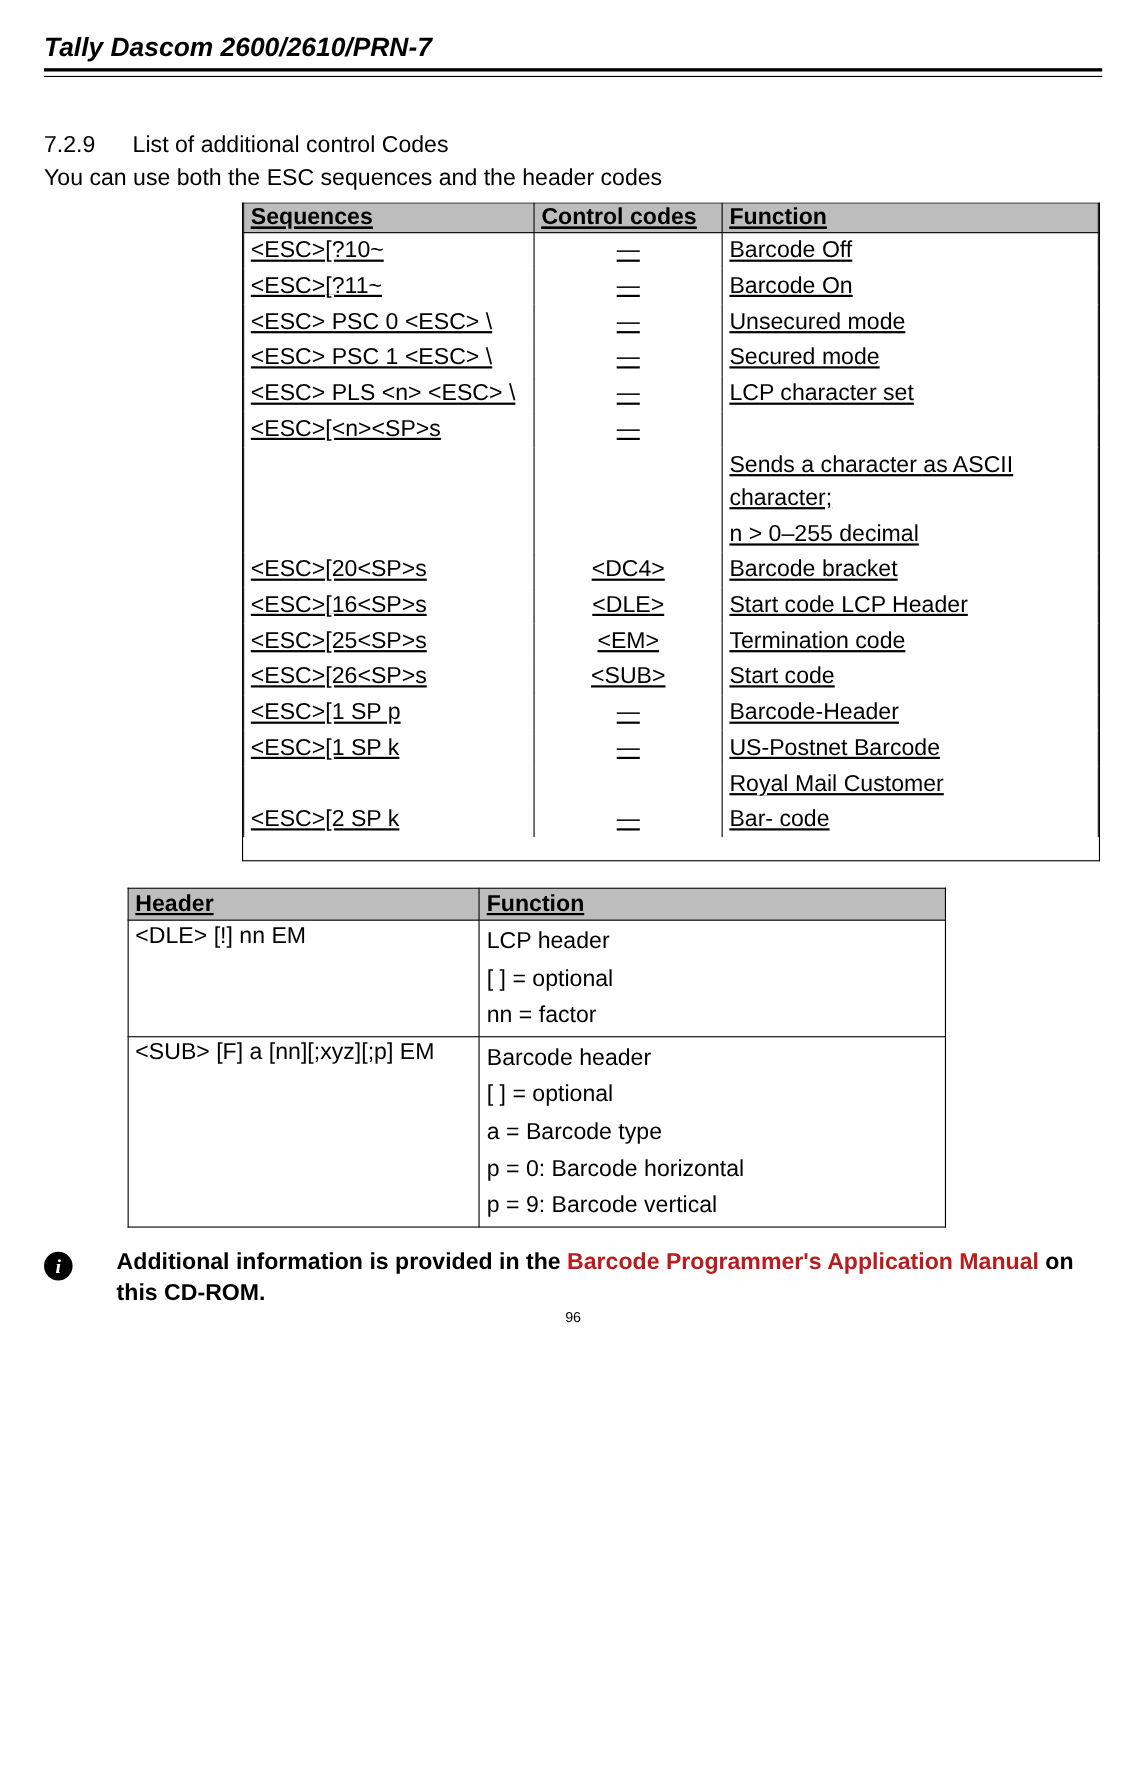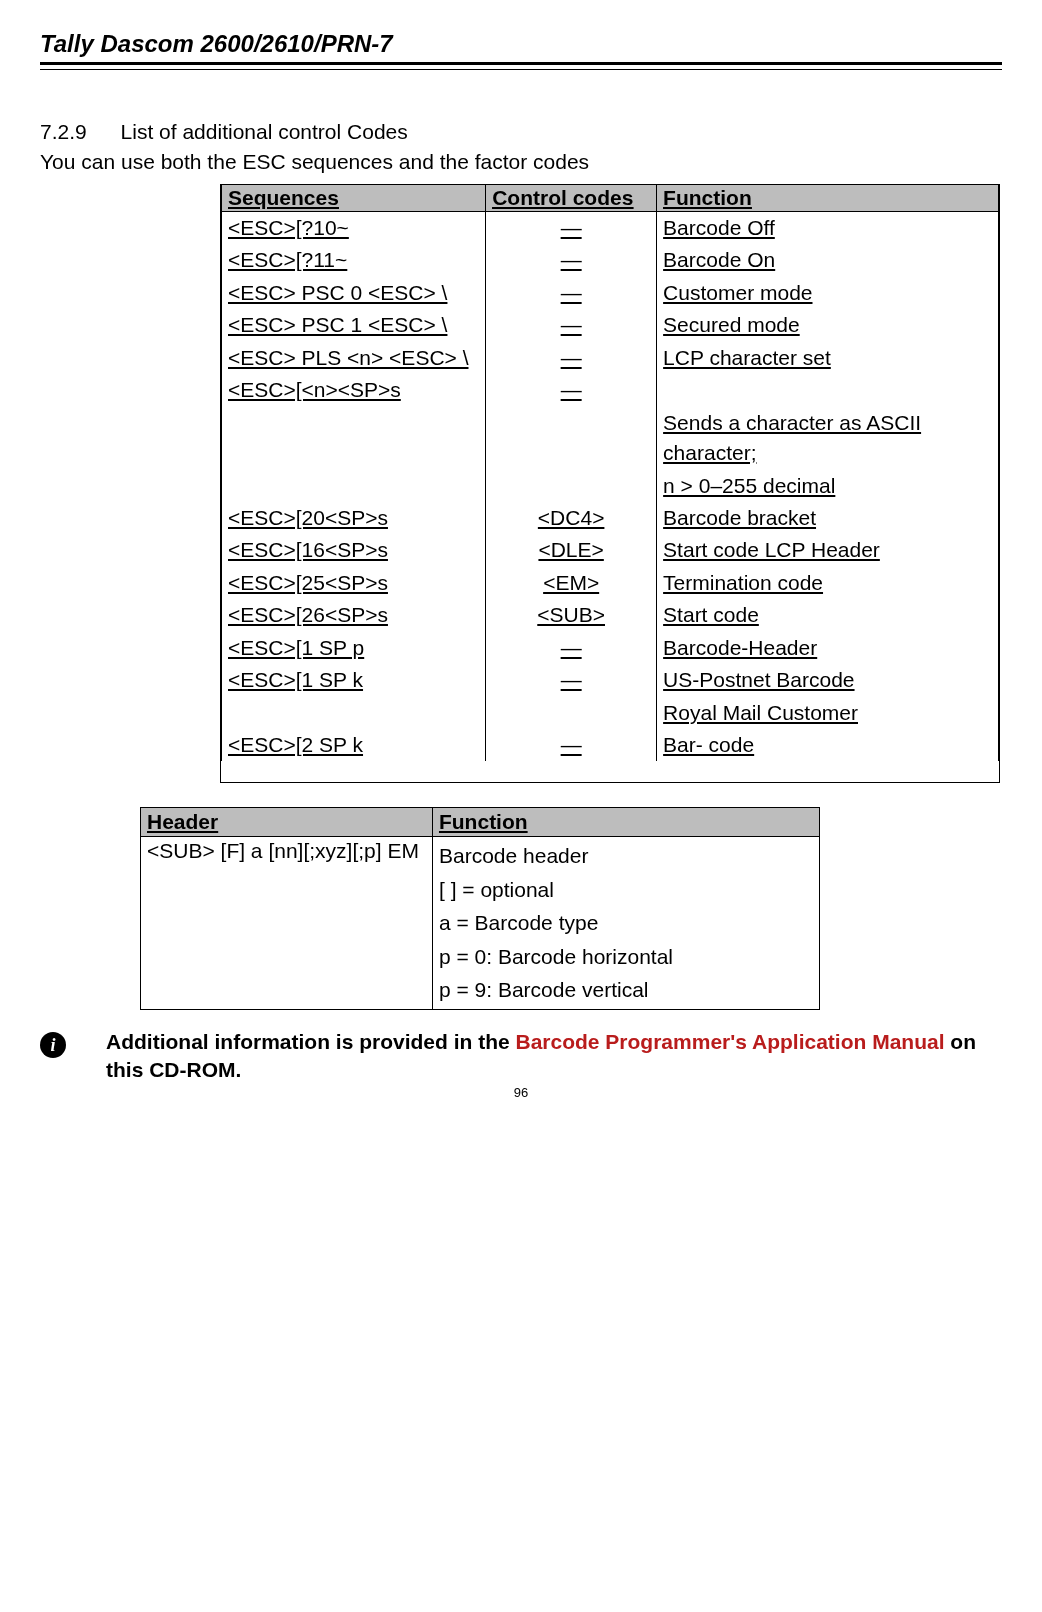--- a/index.html
+++ b/index.html
@@ -66,22 +66,22 @@
     table.control-codes tbody td {
        line-height: 1.45;
     }
     .overflow-container {
       border: 1px solid #000;
       border-top: none;
       overflow: hidden;
       height: 598px;
     }
     .table2-wrap {
-      margin-left: 100px;
-      width: 680px;
+      margin-left: 76px;
+      width: 744px;
       margin-top: 24px;
     }
     table.headers {
       border-collapse: collapse;
       width: 100%;
       font-size: 21px;
       table-layout: fixed;
     }
     table.headers th, table.headers td {
       border: 1px solid #000;
@@ -135,21 +135,21 @@
 </head>
 <body>
 
 <div class="header-title">Tally Dascom 2600/2610/PRN-7</div>
 <div class="double-rule"></div>
 
 <div class="section-heading">
   <span class="section-no">7.2.9</span>
   <span>List of additional control Codes</span>
 </div>
-<div class="intro">You can use both the ESC sequences and the factor codes</div>
+<div class="intro">You can use both the ESC sequences and the header codes</div>
 
 <div class="table-wrap">
   <div class="overflow-container">
   <table class="control-codes">
     <colgroup>
       <col style="width:34%">
       <col style="width:22%">
       <col style="width:44%">
     </colgroup>
     <thead>
@@ -166,21 +166,21 @@
             <td>Barcode Off</td>
           </tr>
       <tr>
             <td>&lt;ESC&gt;[?11~</td>
             <td class="codecol">—</td>
             <td>Barcode On</td>
           </tr>
       <tr>
             <td>&lt;ESC&gt; PSC 0 &lt;ESC&gt; \</td>
             <td class="codecol">—</td>
-            <td>Customer mode</td>
+            <td>Unsecured mode</td>
           </tr>
       <tr>
             <td>&lt;ESC&gt; PSC 1 &lt;ESC&gt; \</td>
             <td class="codecol">—</td>
             <td>Secured mode</td>
           </tr>
       <tr>
             <td>&lt;ESC&gt; PLS &lt;n&gt; &lt;ESC&gt; \</td>
             <td class="codecol">—</td>
             <td>LCP character set</td>
@@ -252,20 +252,28 @@
       <col style="width:43%">
       <col style="width:57%">
     </colgroup>
     <thead>
       <tr>
         <th>Header</th>
         <th>Function</th>
       </tr>
     </thead>
     <tbody>
+      <tr>
+        <td>&lt;DLE&gt; [!] nn EM</td>
+        <td>
+          <div>LCP header</div>
+          <div>[ ] = optional</div>
+          <div>nn = factor</div>
+        </td>
+      </tr>
       <tr>
         <td>&lt;SUB&gt; [F] a [nn][;xyz][;p] EM</td>
         <td>
           <div>Barcode header</div>
           <div>[ ] = optional</div>
           <div>a = Barcode type</div>
           <div>p = 0: Barcode horizontal</div>
           <div>p = 9: Barcode vertical</div>
         </td>
       </tr>

